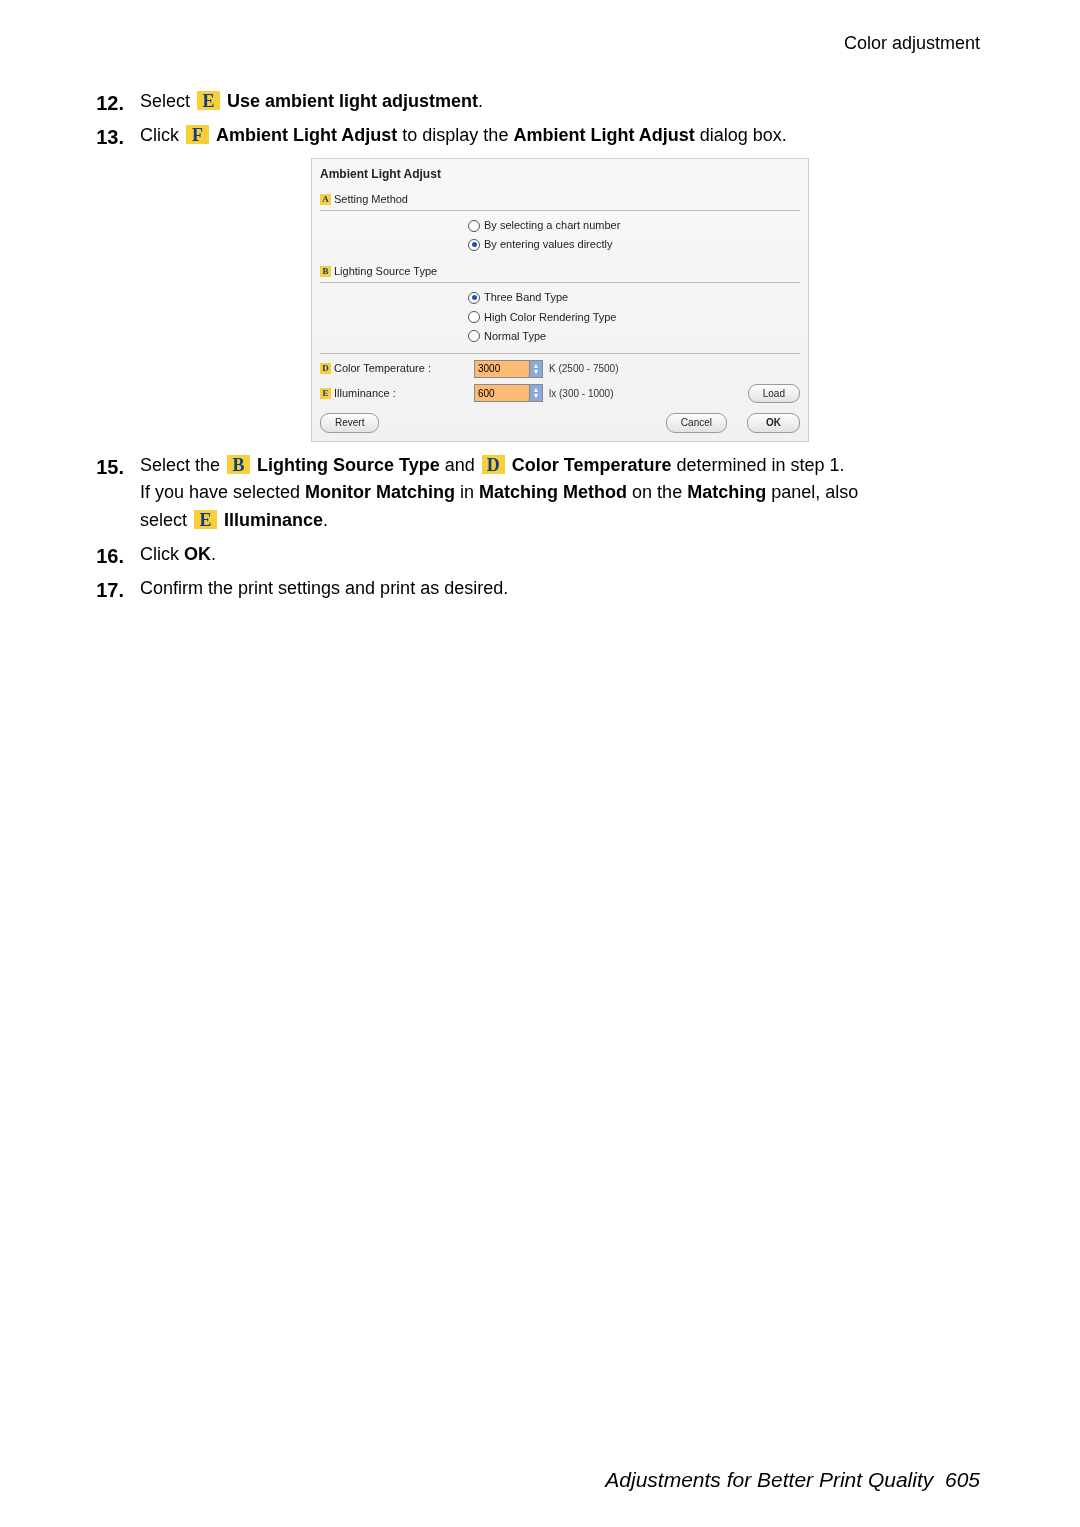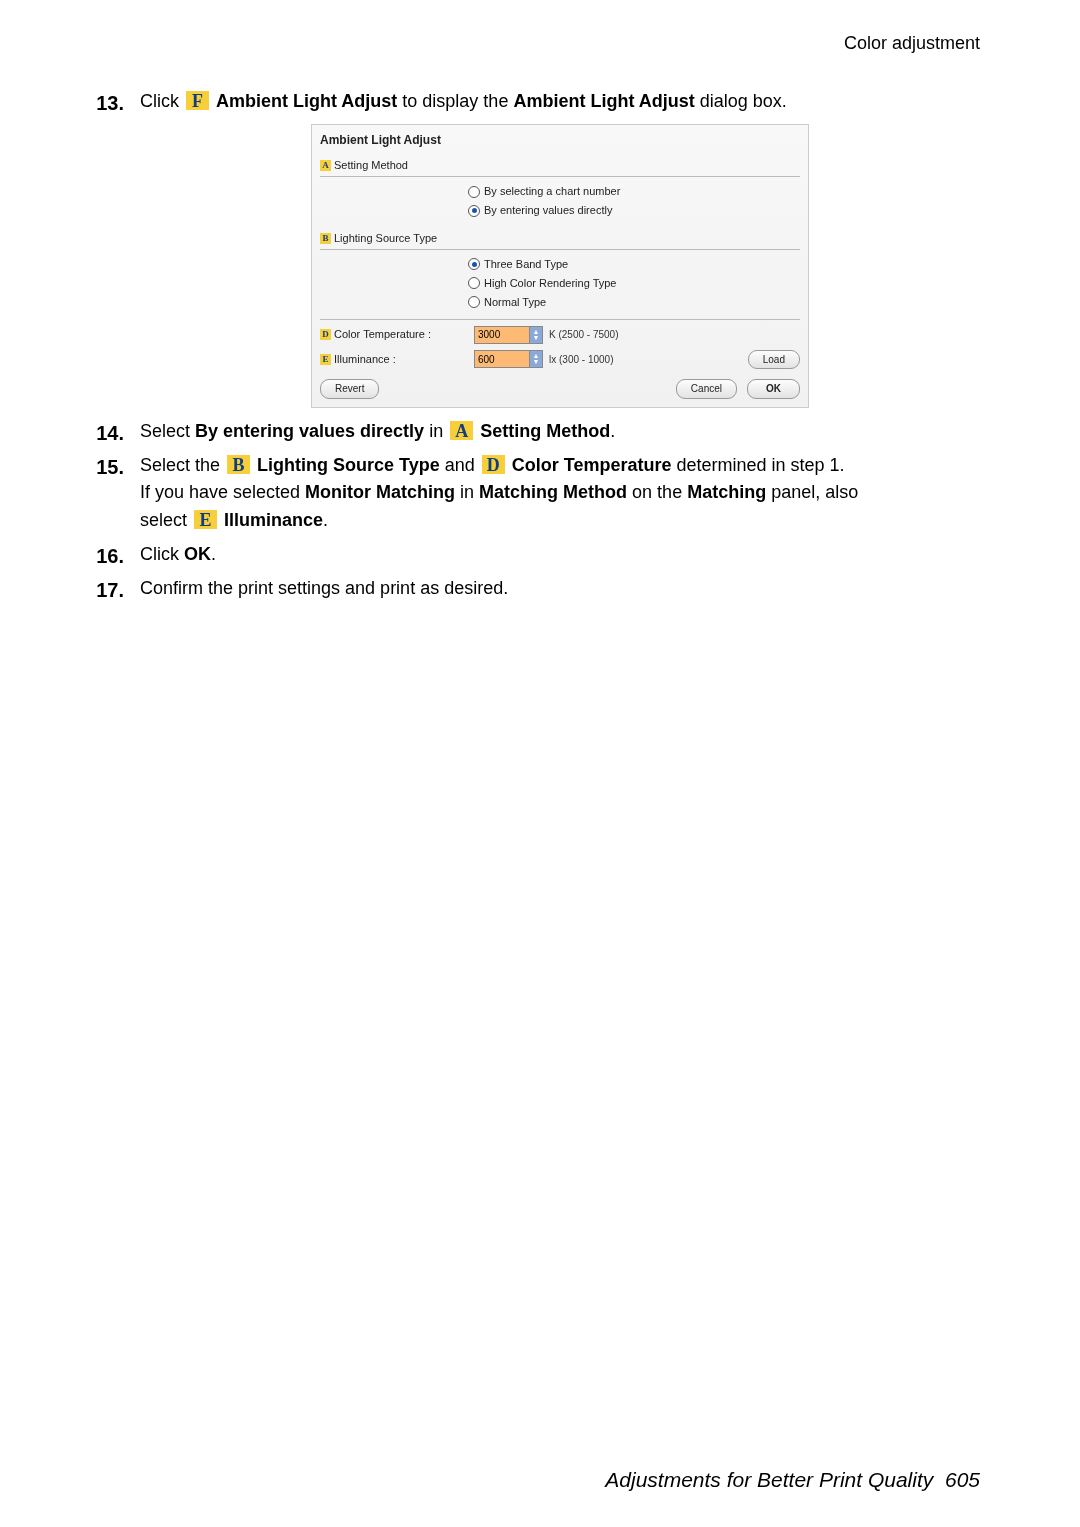--- a/index.html
+++ b/index.html
@@ -173,38 +173,42 @@
   }
   .btn.primary { padding: 1px 18px; font-weight: 600; }
   .dialog-footer {
     display: flex;
     justify-content: space-between;
     align-items: center;
     margin-top: 10px;
   }
   .footer-right {
     display: flex;
-    gap: 10px;
+    gap: 20px;
   }
   .page-footer {
     position: absolute;
     bottom: 30px;
     right: 100px;
     font-size: 21px;
     font-style: italic;
   }
 </style>
 </head>
 <body>
 
 <div class="page">
   <div class="header">Color adjustment</div>
 
   <ol class="steps">
 
+    <li>
+      <span class="num">12.</span>
+      <span>Select </span><span class="badge">E</span><span> </span><span class="bold">Use ambient light adjustment</span><span>.</span>
+    </li>
 
     <li>
       <span class="num">13.</span>
       <span>Click </span><span class="badge">F</span><span> </span><span class="bold">Ambient Light Adjust</span><span> to display the </span><span class="bold">Ambient Light Adjust</span><span> dialog box.</span>
 
       
       <div class="dialog-img">
         <div class="dialog-title">Ambient Light Adjust</div>
 
         <div class="section-row">
@@ -291,24 +295,20 @@
         <div class="dialog-footer">
           <span class="btn">Revert</span>
           <div class="footer-right">
             <span class="btn">Cancel</span>
             <span class="btn primary">OK</span>
           </div>
         </div>
       </div>
     </li>
 
-    <li>
-      <span class="num">14.</span>
-      <span>Select </span><span class="bold">By entering values directly</span><span> in </span><span class="badge">A</span><span> </span><span class="bold">Setting Method</span><span>.</span>
-    </li>
 
     <li>
       <span class="num">15.</span>
       <span>Select the </span><span class="badge">B</span> <span class="bold">Lighting Source Type</span><span> and </span><span class="badge">D</span> <span class="bold">Color Temperature</span><span> determined in step 1.</span><br>
       <span>If you have selected </span><span class="bold">Monitor Matching</span><span> in </span><span class="bold">Matching Method</span><span> on the </span><span class="bold">Matching</span><span> panel, also</span><br>
       <span>select </span><span class="badge">E</span> <span class="bold">Illuminance</span><span>.</span>
     </li>
 
     <li>
       <span class="num">16.</span>

